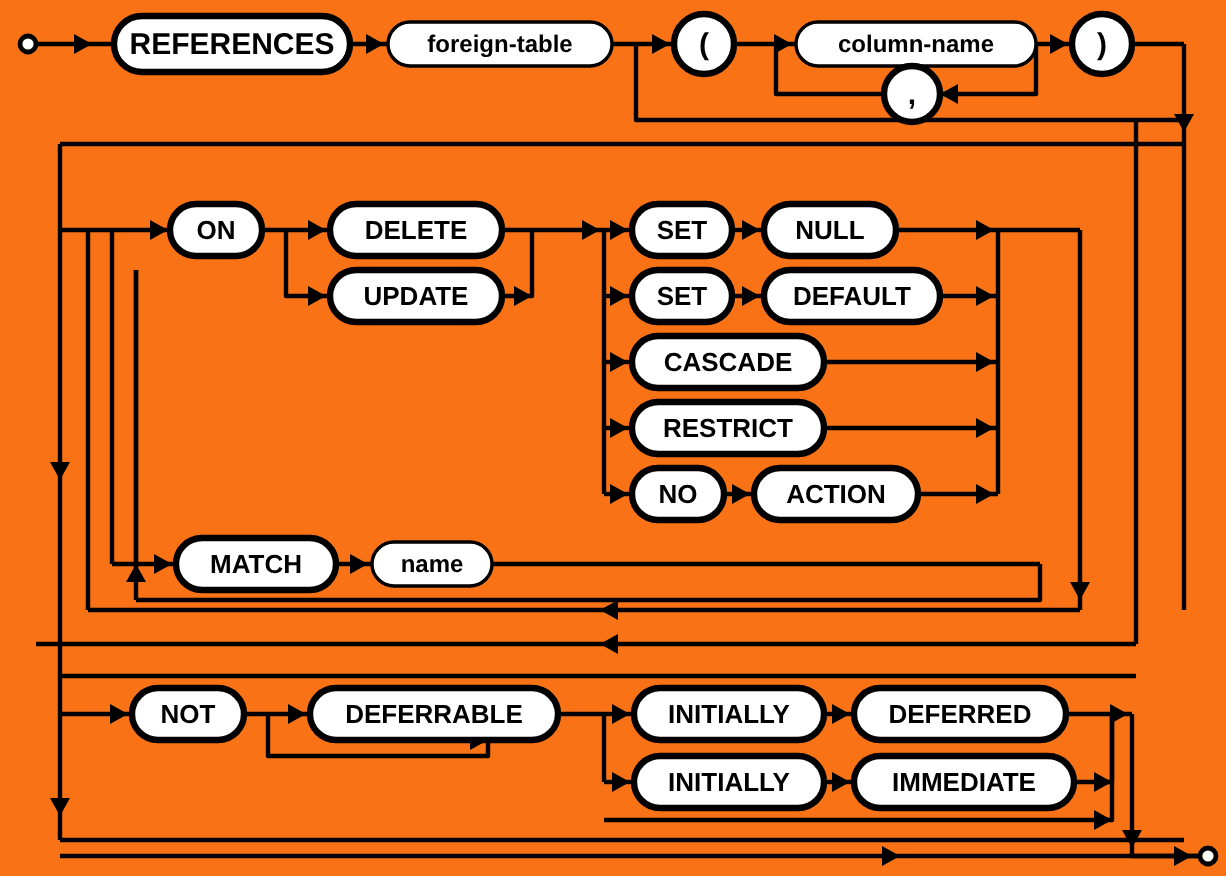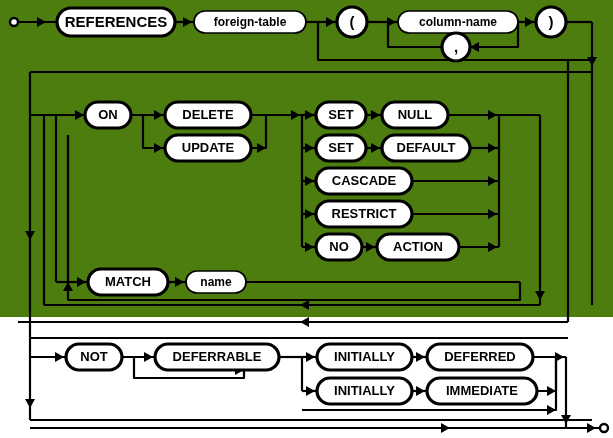--- a/index.html
+++ b/index.html
@@ -1,18 +1,18 @@
 <!DOCTYPE html>
 <html><head>
 <meta charset="utf-8">
 <style>
   html,body{margin:0;padding:0;background:#ffffff;}
   body{width:613px;height:438px;overflow:hidden;
        font-family:"Liberation Sans", sans-serif;}
-  #diagram-root{position:relative;width:613px;height:317px;background:#4d7c0f;}
+  #diagram-root{position:relative;width:613px;height:438px;background:#f97316;}
   svg#rr{display:block;width:613px;height:438px;}
   .rail{fill:none;stroke:#000;stroke-width:2.2;stroke-linecap:butt;stroke-linejoin:round;}
   .arrow{fill:#000;stroke:none;}
   .term{fill:#fff;stroke:#000;stroke-width:3.2;}
   .nonterm{fill:#fff;stroke:#000;stroke-width:1.7;}
   .endpt{fill:#fff;stroke:#000;stroke-width:2.4;}
   text.lbl{font-family:"Liberation Sans", sans-serif;font-weight:bold;
            fill:#000;text-anchor:middle;dominant-baseline:middle;}
   text.lblnt{font-family:"Liberation Sans", sans-serif;font-weight:bold;
            fill:#000;text-anchor:middle;dominant-baseline:middle;}

